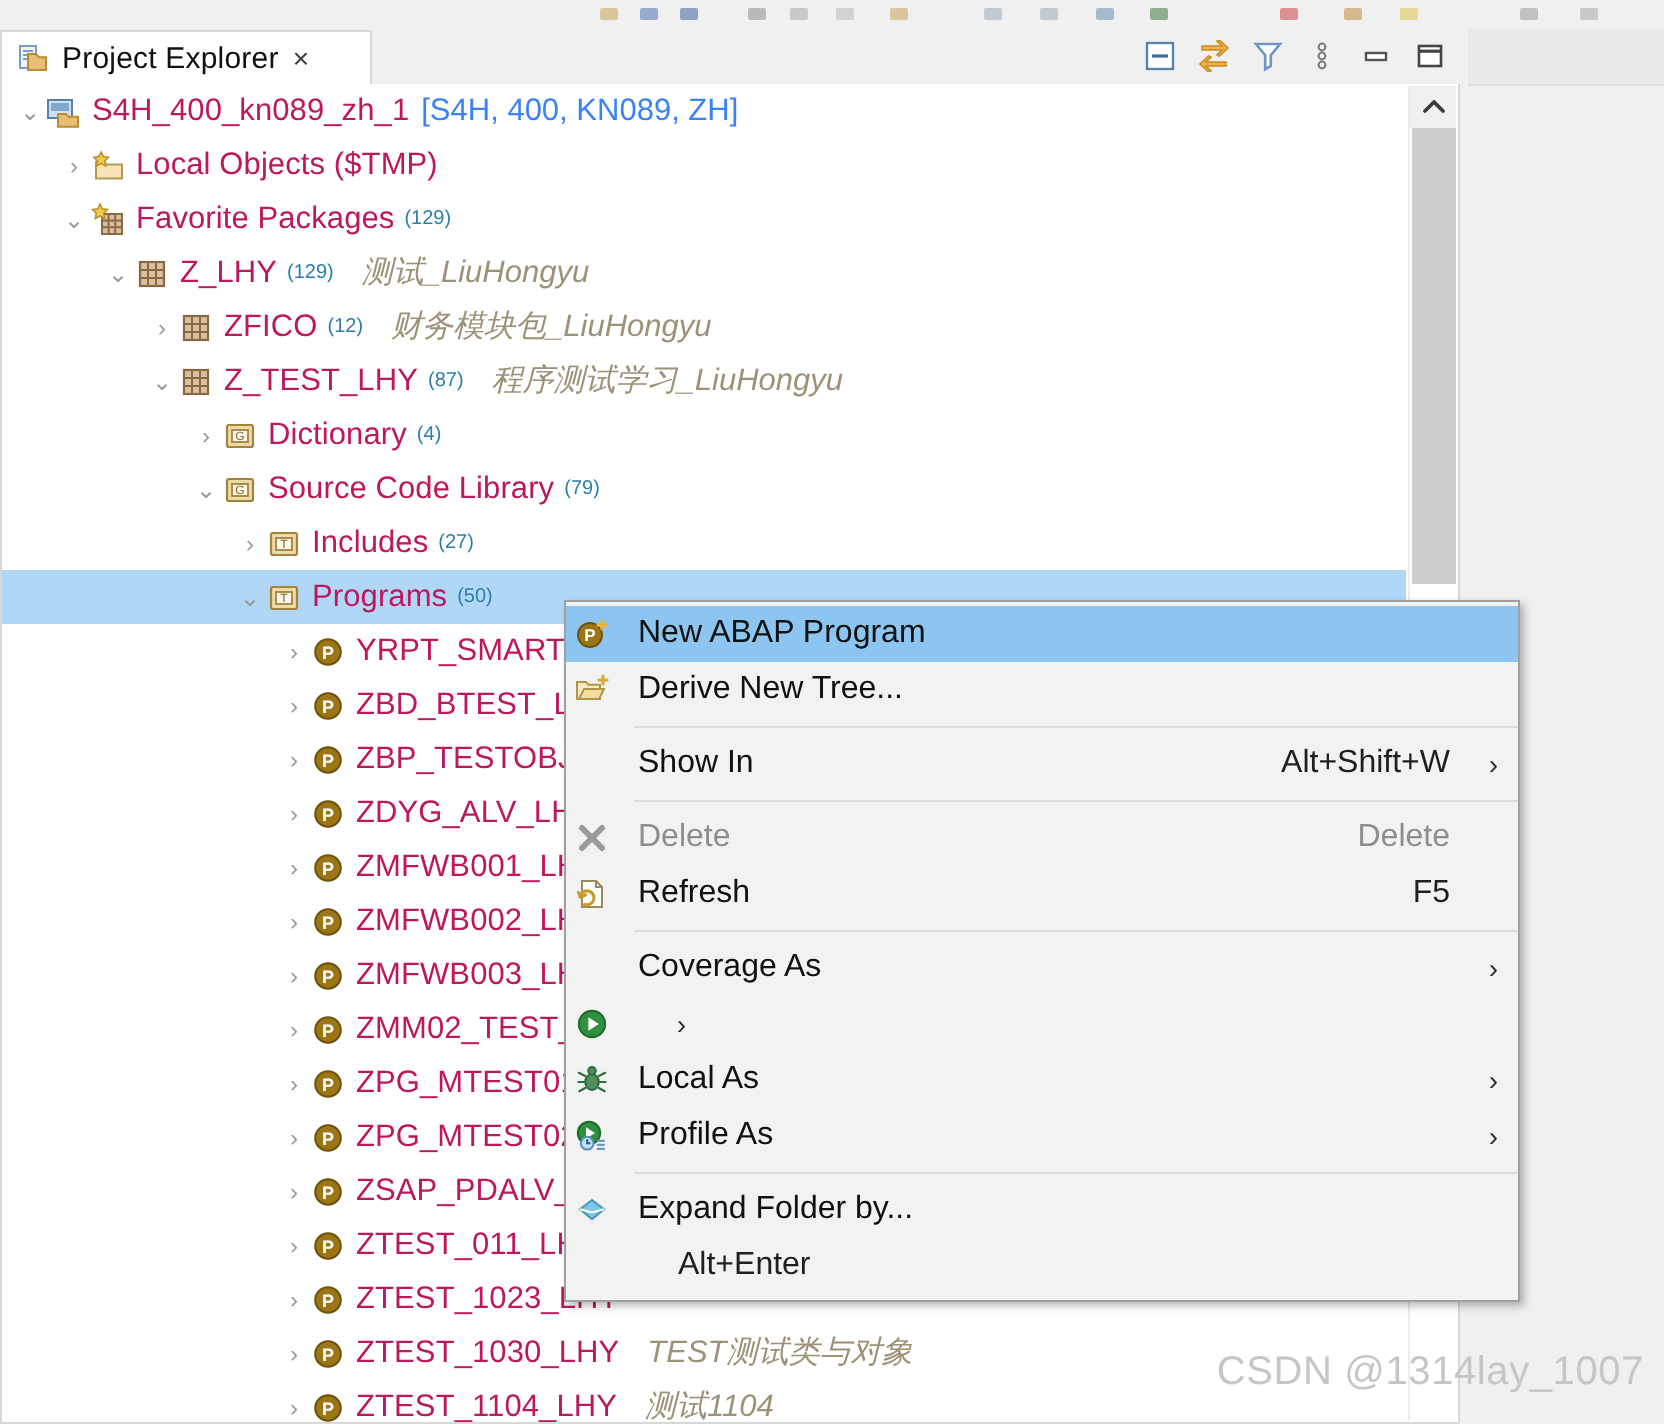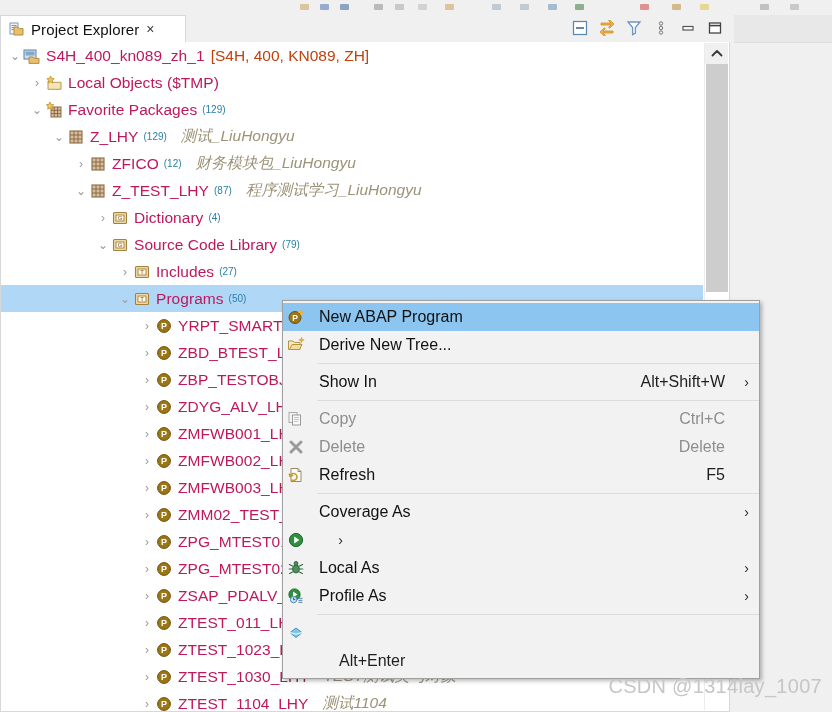--- a/index.html
+++ b/index.html
@@ -143,21 +143,21 @@
   }
   .icon-slot {
     width: 18px; height: 18px;
     flex: 0 0 18px;
     margin-right: 5px;
     position: relative;
     display: inline-block;
   }
   .lbl   { color: #be185d; font-size: 15.5px; letter-spacing: .05px; }
   .cnt   { color: #2a7fa8; font-size: 10px; margin-left: 5px; }
-  .conn  { color: #c2410c; font-size: 15.5px; margin-left: 6px; }
+  .conn  { color: #3b82f6; font-size: 15.5px; margin-left: 6px; }
   .desc  { color: #9c9277; font-size: 15.5px; font-style: italic; margin-left: 14px; }
 
   
   #vscroll {
     position: absolute;
     right: 1px; top: 1px;
     width: 23px;
     bottom: 1px;
     background: #ffffff;
     border-left: 1px solid #ececec;
@@ -666,32 +666,20 @@
     <div class="msep"></div>
     <div class="mi">
       <span class="mi-icon"></span>
       <span class="mi-label">Show In</span>
       <span class="mi-accel">Alt+Shift+W</span>
       <span class="mi-sub">›</span>
     </div>
     <div class="msep"></div>
     <div class="mi disabled">
       <span class="mi-icon"><svg width="18" height="18" viewBox="0 0 18 18">
-        <rect x="2" y="2.5" width="8" height="10" fill="#f4f4f4" stroke="#aaa" stroke-width="1"></rect>
-        <rect x="5.5" y="5" width="8" height="10" fill="#fafafa" stroke="#999" stroke-width="1"></rect>
-        <line x1="7" y1="7.5" x2="12" y2="7.5" stroke="#bbb" stroke-width=".9"></line>
-        <line x1="7" y1="9.5" x2="12" y2="9.5" stroke="#bbb" stroke-width=".9"></line>
-        <line x1="7" y1="11.5" x2="11" y2="11.5" stroke="#bbb" stroke-width=".9"></line>
-      </svg></span>
-      <span class="mi-label">Copy</span>
-      <span class="mi-accel">Ctrl+C</span>
-      <span class="mi-sub empty">&nbsp;</span>
-    </div>
-    <div class="mi disabled">
-      <span class="mi-icon"><svg width="18" height="18" viewBox="0 0 18 18">
         <path d="M4 4 L14 14 M14 4 L4 14" stroke="#9a9a9a" stroke-width="3" stroke-linecap="round"></path>
       </svg></span>
       <span class="mi-label">Delete</span>
       <span class="mi-accel">Delete</span>
       <span class="mi-sub empty">&nbsp;</span>
     </div>
     <div class="mi">
       <span class="mi-icon"><svg width="18" height="18" viewBox="0 0 18 18">
         <path d="M4 2.5 h7 l3 3 v10 H4 z" fill="#fdfdfd" stroke="#9a8a5e" stroke-width="1"></path>
         <path d="M11 2.5 v3 h3" fill="none" stroke="#9a8a5e" stroke-width="1"></path>
@@ -734,20 +722,21 @@
       </svg></span>
       <span class="mi-label">Profile As</span>
       <span class="mi-sub">›</span>
     </div>
     <div class="msep"></div>
     <div class="mi">
       <span class="mi-icon"><svg width="18" height="18" viewBox="0 0 18 18">
         <path d="M9 4 L15 8.6 L9 13.6 L3 8.6 z" fill="#7fc5e8" stroke="#4b93bb" stroke-width="1"></path>
         <path d="M3 8.6 L9 10.2 L15 8.6" fill="none" stroke="#ffffff" stroke-width="1"></path>
       </svg></span>
+      <span class="mi-label">Expand Folder by...</span>
       <span class="mi-sub empty">&nbsp;</span>
     </div>
     <div class="mi">
       <span class="mi-icon"></span>
       <span class="mi-accel">Alt+Enter</span>
       <span class="mi-sub empty">&nbsp;</span>
     </div>
   </div>
 
 <div id="watermark">CSDN @1314lay_1007</div>

